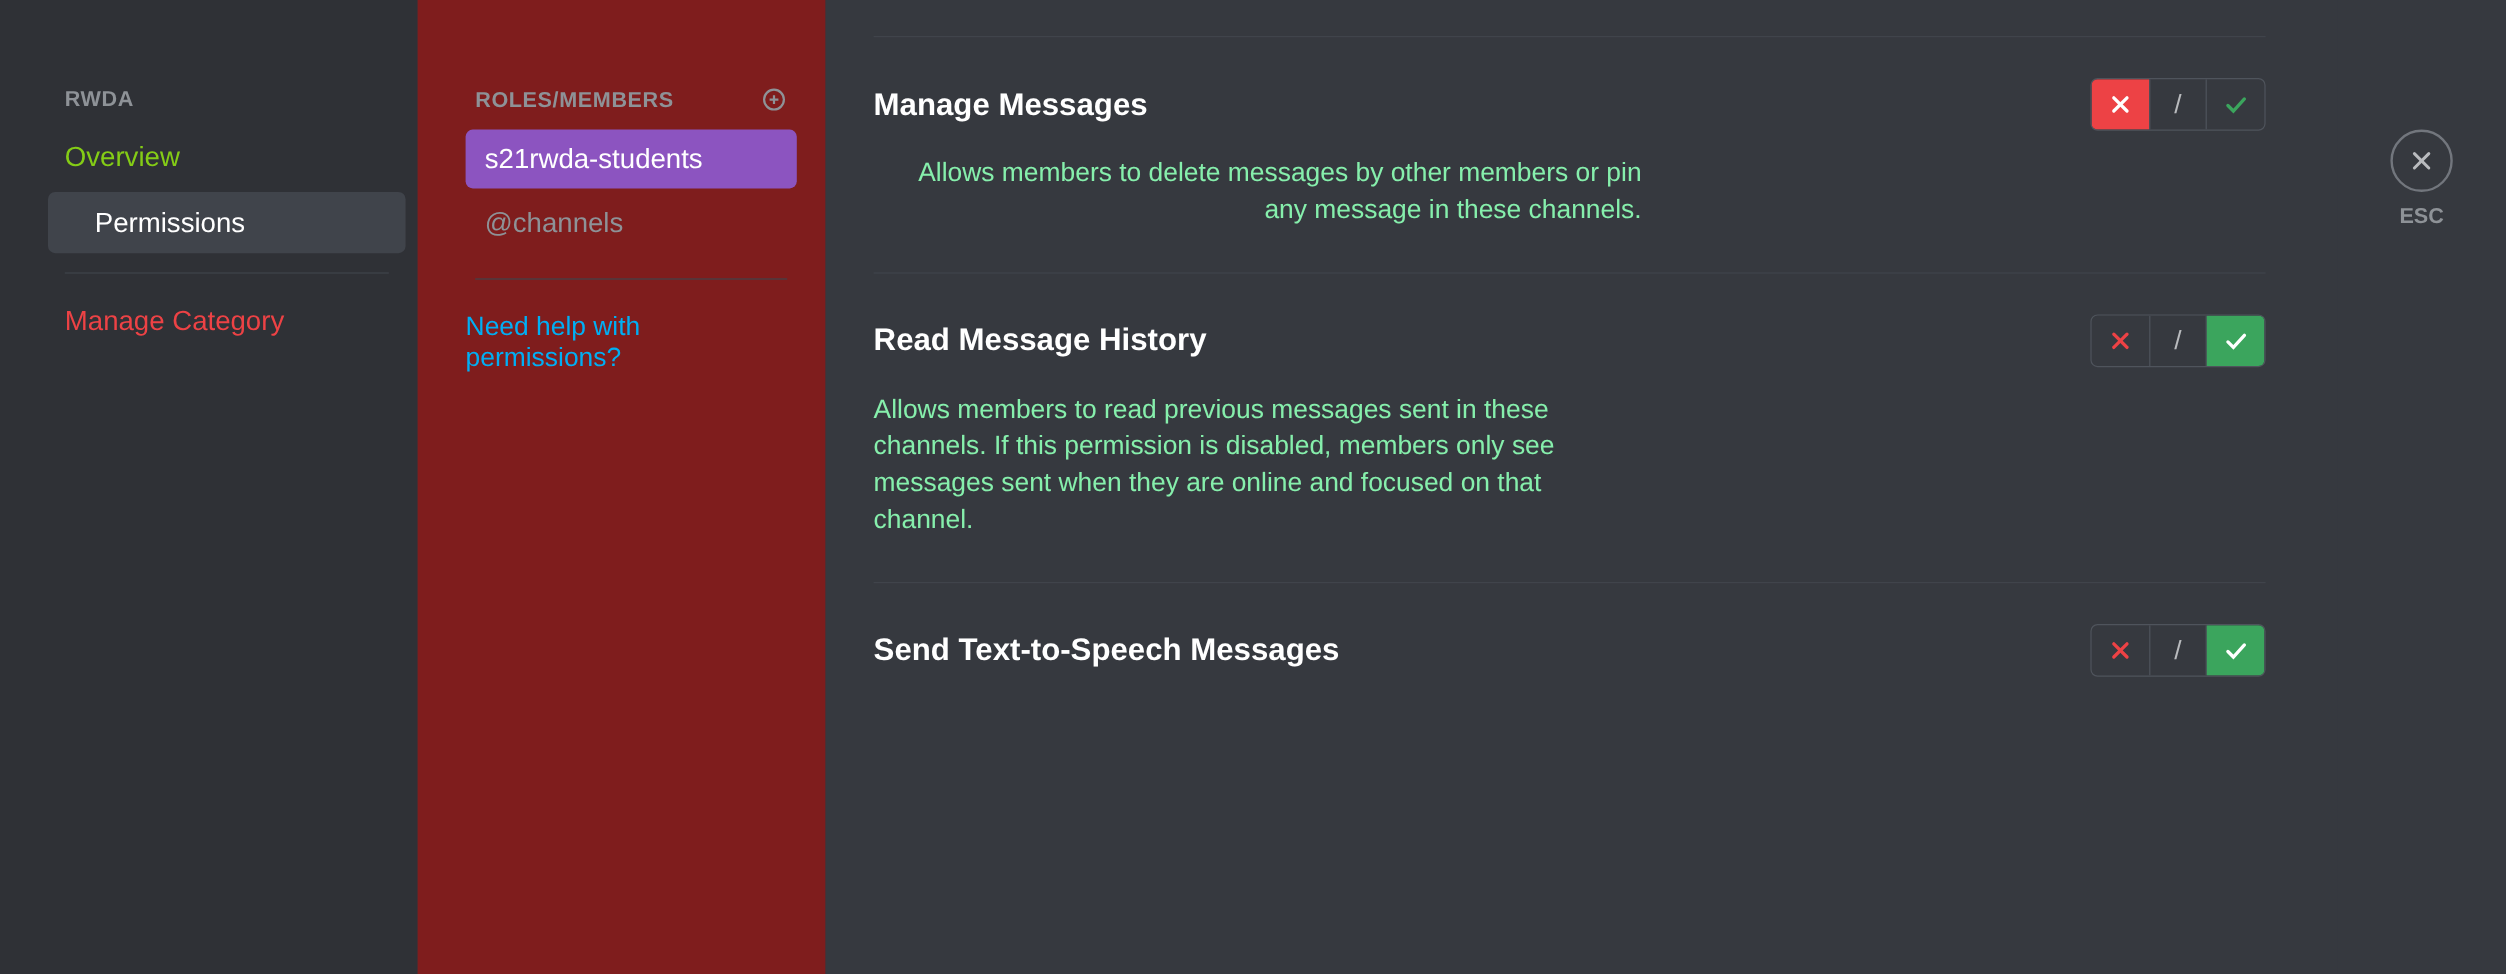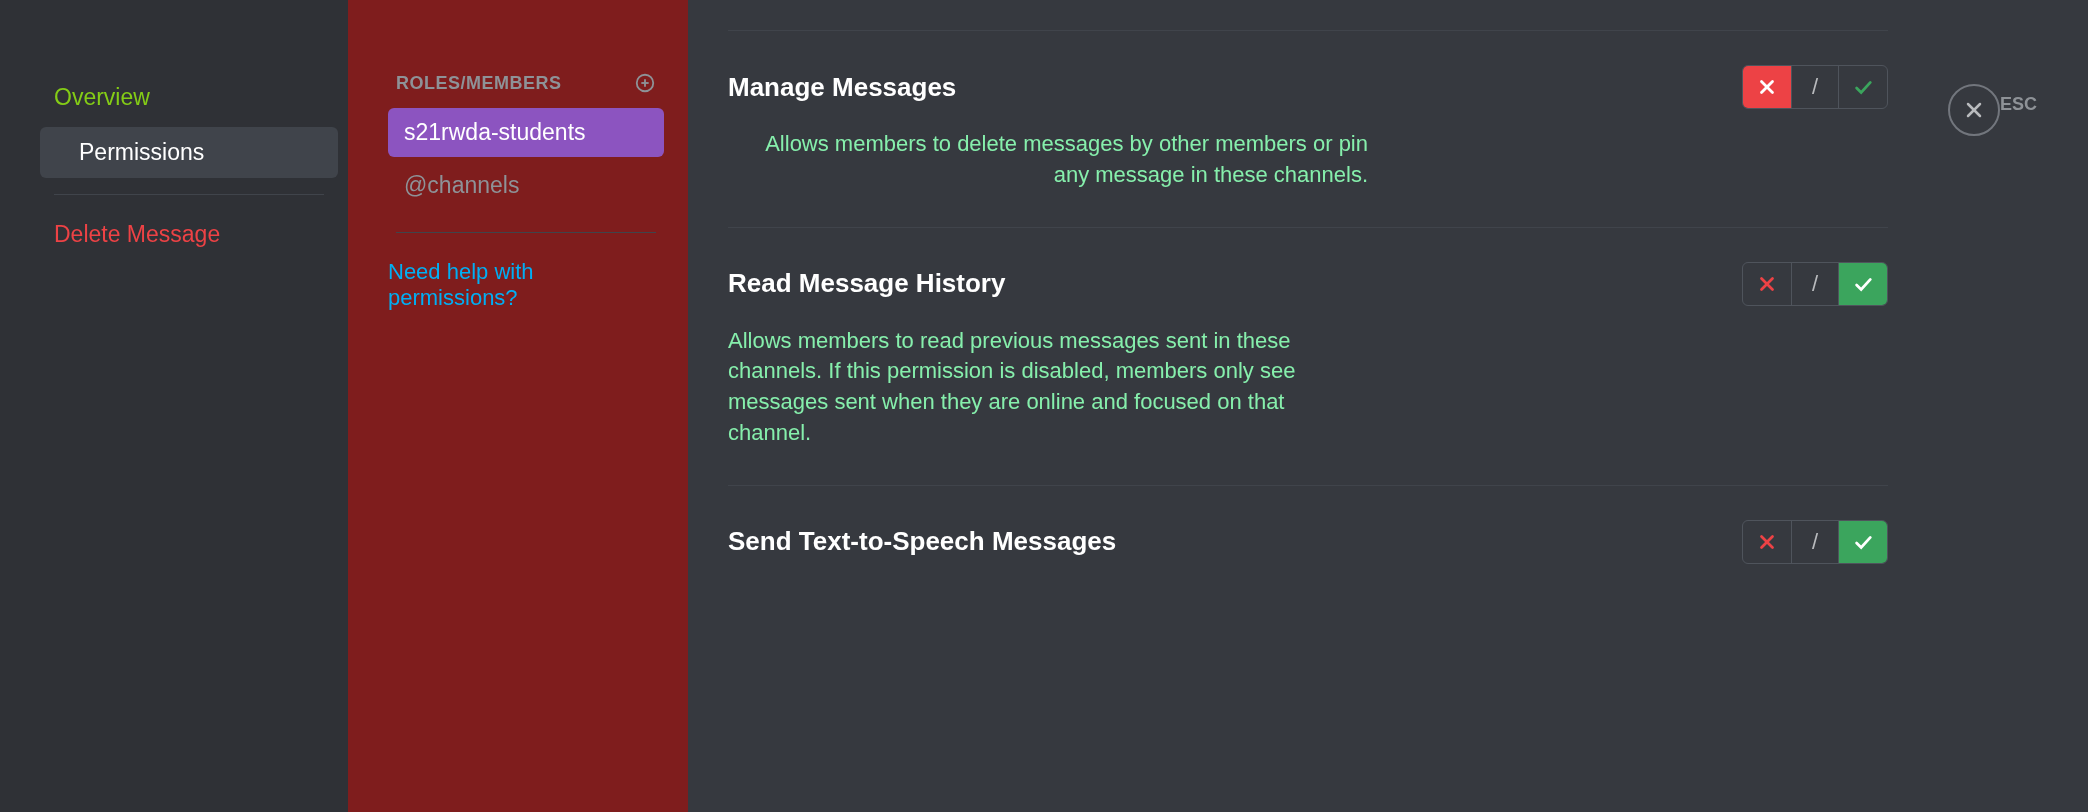--- a/index.html
+++ b/index.html
@@ -154,23 +154,24 @@
   .tog-seg.pass   { color: #b9bbbe; font-size: 22px; }
   .tog-seg.allow  { color: #3ba55d; }
   .tog-seg.deny.active  { background: #ed4245; color: #ffffff; }
   .tog-seg.allow.active { background: #3ba55d; color: #ffffff; }
   .tog-seg svg { width: 22px; height: 22px; }
   .tog-seg.pass { border-left: 1px solid #4f545c; border-right: 1px solid #4f545c; }
 
   
   .close-area {
     width: 140px;
-    padding-top: 84px;
-    display: flex;
-    align-items: flex-start;
+    padding-top: 108px;
+    display: flex;
+    flex-direction: column;
+    align-items: center;
   }
   .close-circle {
     width: 52px;
     height: 52px;
     border: 2px solid #72767d;
     border-radius: 50%;
     display: flex;
     align-items: center;
     justify-content: center;
     color: #b9bbbe;
@@ -183,24 +184,25 @@
     font-weight: 600;
     color: #8e9297;
   }
 </style>
 </head>
 <body>
 
 <div class="app">
 
   <div class="sidebar">
+    <div class="sidebar-header">RWDA</div>
     <div class="sidebar-item">Overview</div>
     <div class="sidebar-item active">Permissions</div>
     <div class="sidebar-divider"></div>
-    <div class="sidebar-delete">Delete Message</div>
+    <div class="sidebar-delete">Manage Category</div>
   </div>
 
   <div class="roles-col">
     <div class="roles-header">
       <span class="roles-header-label">ROLES/MEMBERS</span>
       <span class="roles-add">
         <svg viewBox="0 0 24 24" width="22" height="22" fill="none" stroke="currentColor" stroke-width="2">
           <circle cx="12" cy="12" r="9"></circle>
           <line x1="12" y1="8" x2="12" y2="16"></line>
           <line x1="8" y1="12" x2="16" y2="12"></line>

